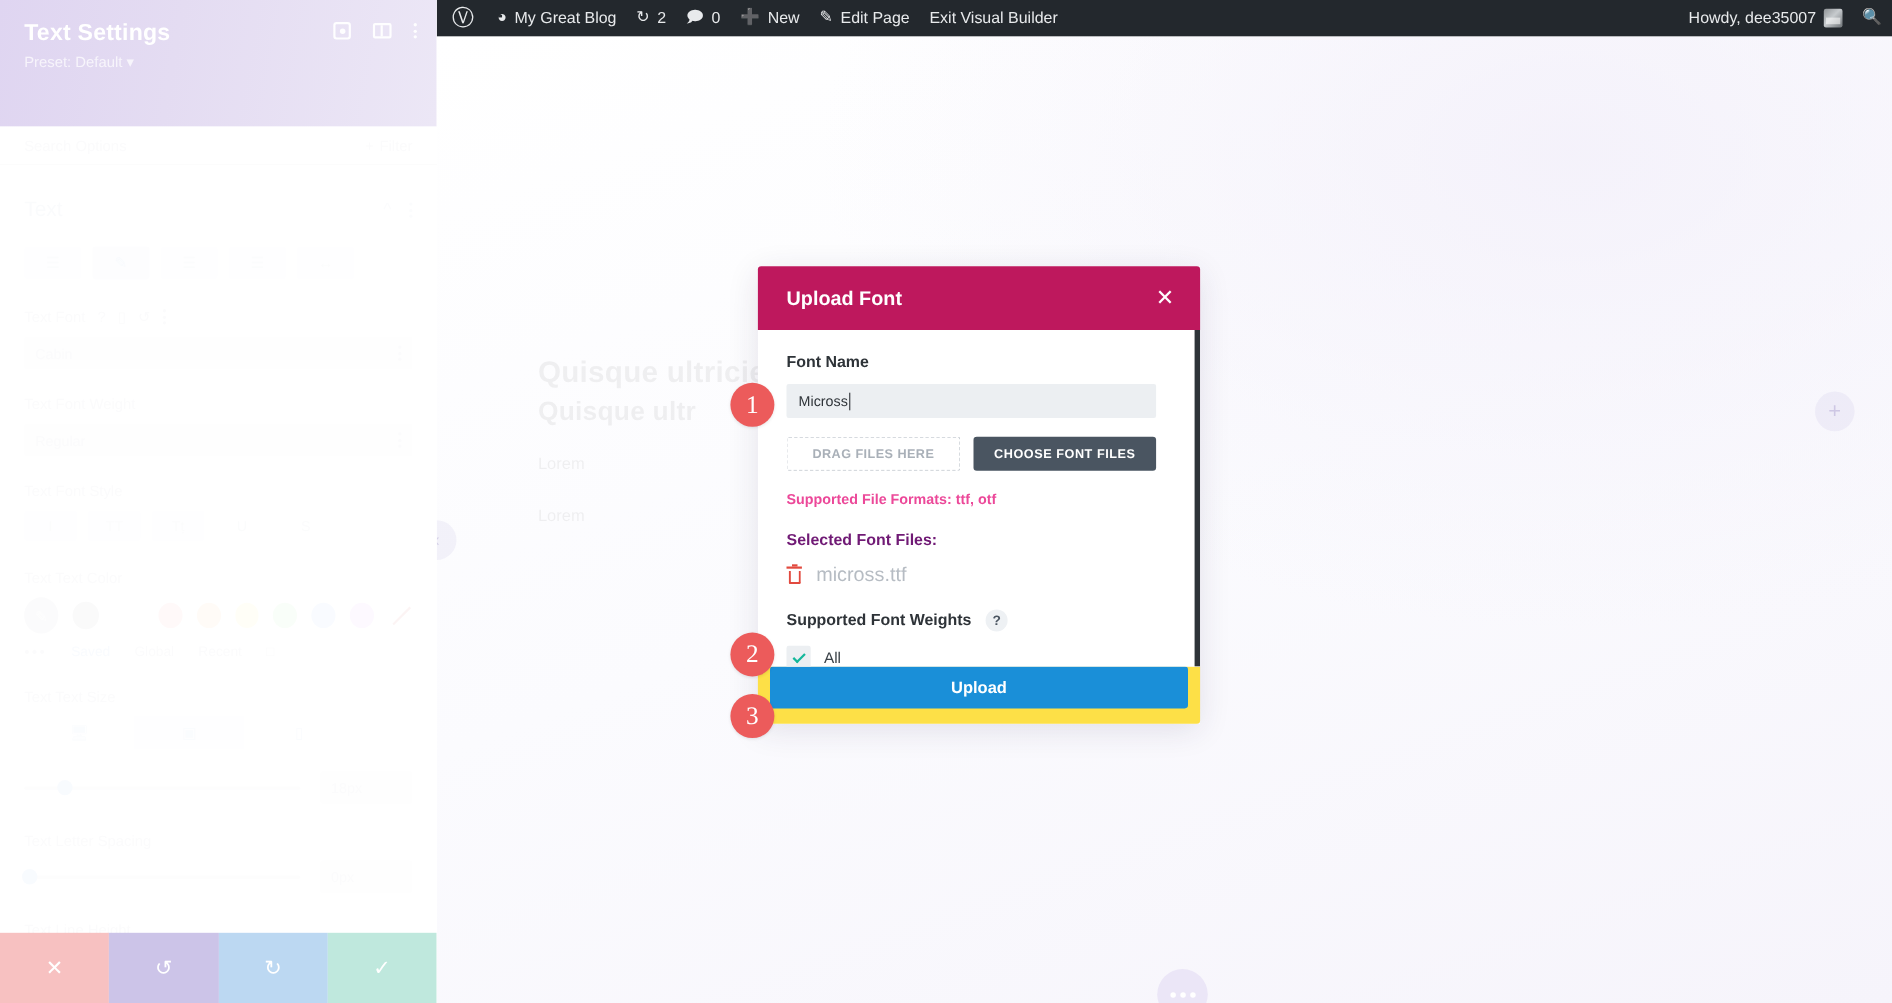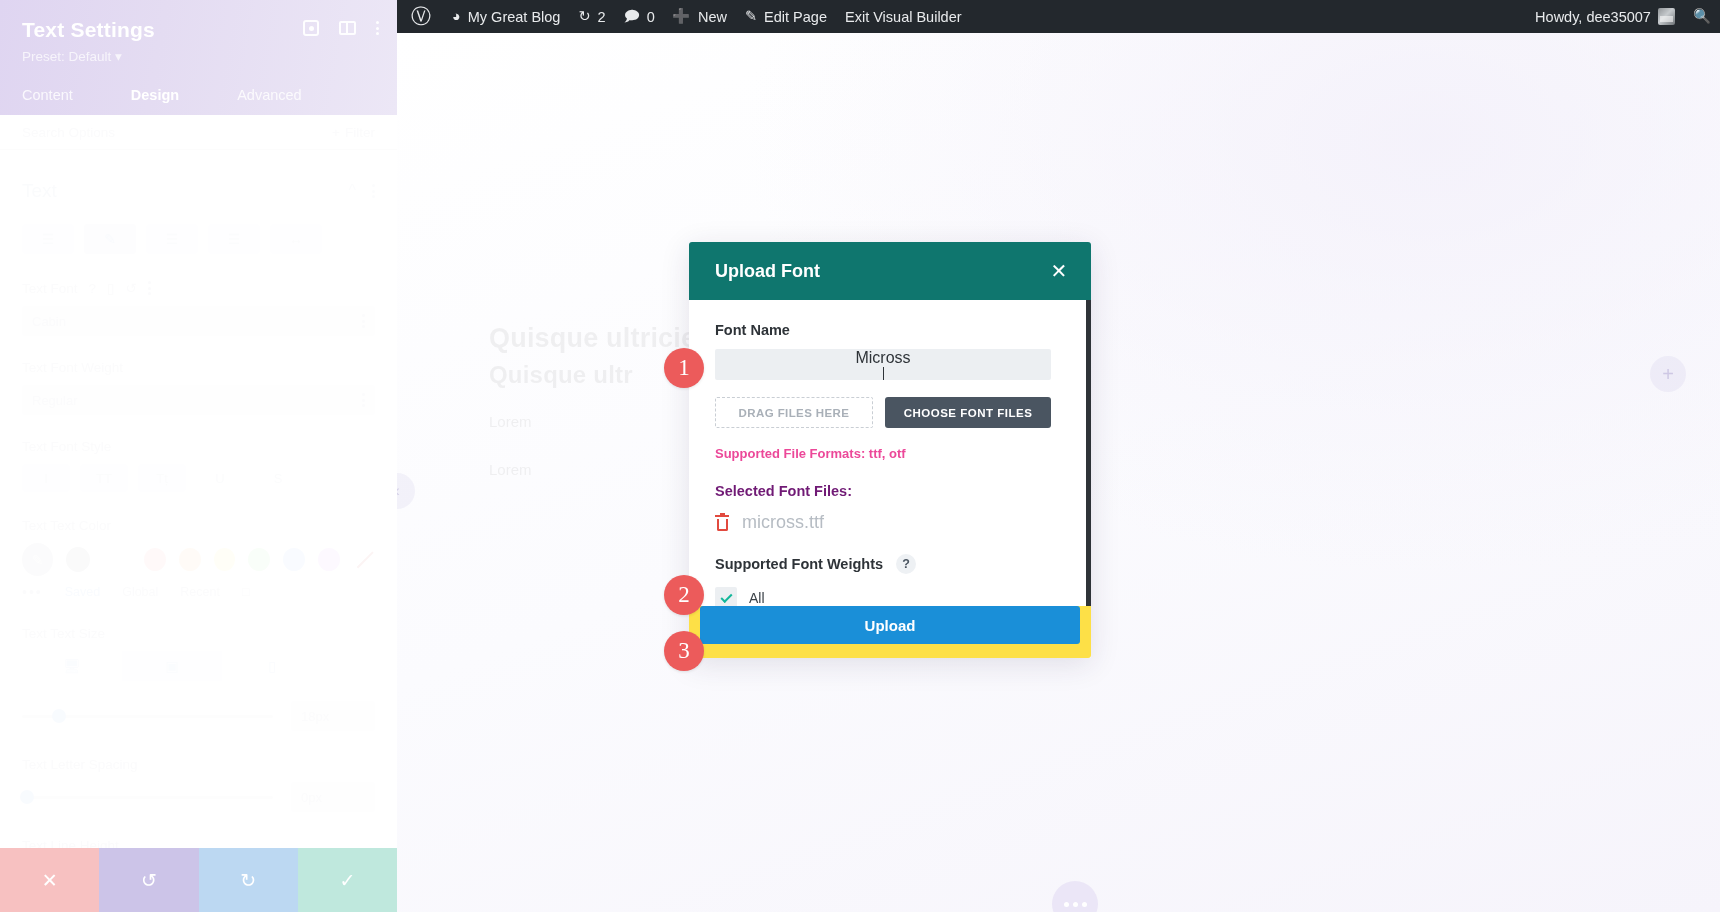--- a/index.html
+++ b/index.html
@@ -216,42 +216,42 @@
   .sb-act.undo   { background: #ccc4e8; }
   .sb-act.redo   { background: #bcd8f2; }
   .sb-act.save   { background: #bfe8dd; }
 
   
   .modal-wrap {
     position: absolute; left: 689px; top: 242px; width: 402px;
     box-shadow: 0 6px 28px rgba(40,30,70,.12);
   }
   .modal-head {
-    background: #0f766e; height: 58px; border-radius: 3px 3px 0 0;
+    background: #be185d; height: 58px; border-radius: 3px 3px 0 0;
     display:flex; align-items:center; justify-content: space-between;
     padding: 0 19px 0 26px;
   }
   .modal-title { color:#fff; font-size: 18px; font-weight: 700; }
   .modal-close {
     color:#fff; font-size: 20px; line-height:1; cursor:pointer;
     width: 26px; height: 26px; display:flex;align-items:center;justify-content:center;
   }
   .modal-body {
     background:#fff; padding: 22px 26px 10px 26px; position: relative;
     height: 306px; overflow: hidden;
   }
   .mb-label { font-size: 14.5px; color: #2e3338; font-weight: 700; margin-bottom: 11px; }
   .mb-caret {
     display:inline-block; width:1px; height:16px; background:#2e3338;
     vertical-align:-3px; margin-left: 1px;
   }
   .input-shell {
     width: 336px; height: 31px; background:#eceff2; border-radius: 2px;
     display:flex; align-items:center; padding: 0 11px;
-    font-size: 16px; color:#2e3338;flex-direction:column;
+    font-size: 13px; color:#2e3338;
   }
   .file-row { display: flex; gap: 12px; margin-top: 17px; }
   .drag-box {
     width: 158px; height: 31px; border: 1.5px dashed #c9ced4; border-radius: 2px;
     display:flex;align-items:center;justify-content:center;
     font-size: 11.5px; font-weight: 700; letter-spacing: .4px; color: #a9b0b8;
   }
   .choose-btn {
     width: 166px; height: 31px; background: #4a5561; border-radius: 3px;
     display:flex;align-items:center;justify-content:center;
@@ -391,25 +391,20 @@
       <div class="sb-hdr-icons">
         <span class="ic-box"></span>
         <span class="ic-split"></span>
         <span class="ic-dots">
             <i></i>
             <i></i>
             <i></i>
           </span>
       </div>
 
-      <div class="sb-tabs">
-        <div class="sb-tab">Content</div>
-        <div class="sb-tab active">Design</div>
-        <div class="sb-tab">Advanced</div>
-      </div>
     </div>
 
     <div class="sb-search">
       <span>Search Options</span>
       <span class="sb-filter">
         <span>+</span>
         <span>Filter</span>
       </span>
     </div>
 

